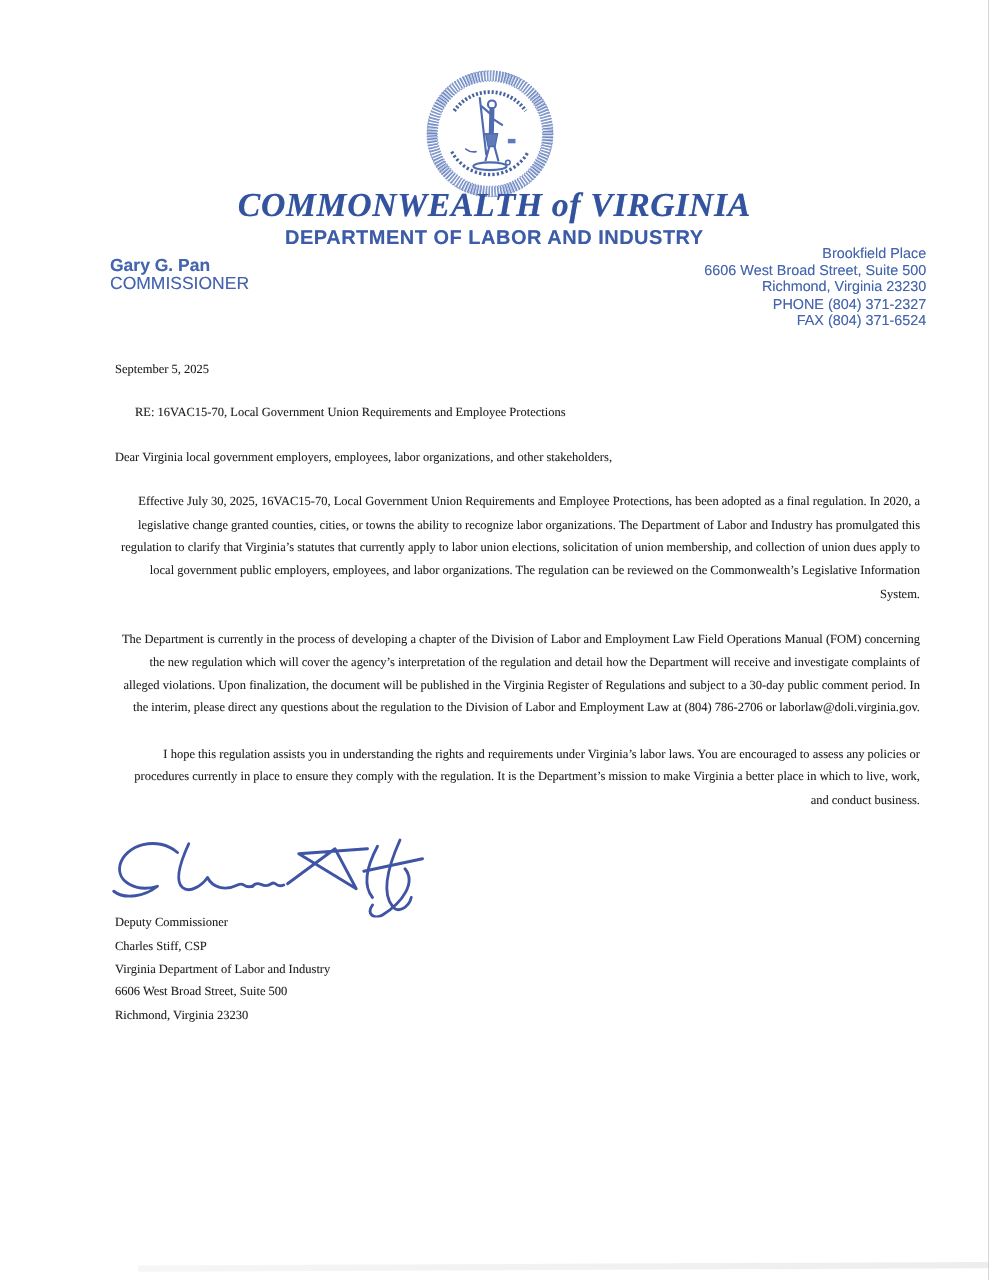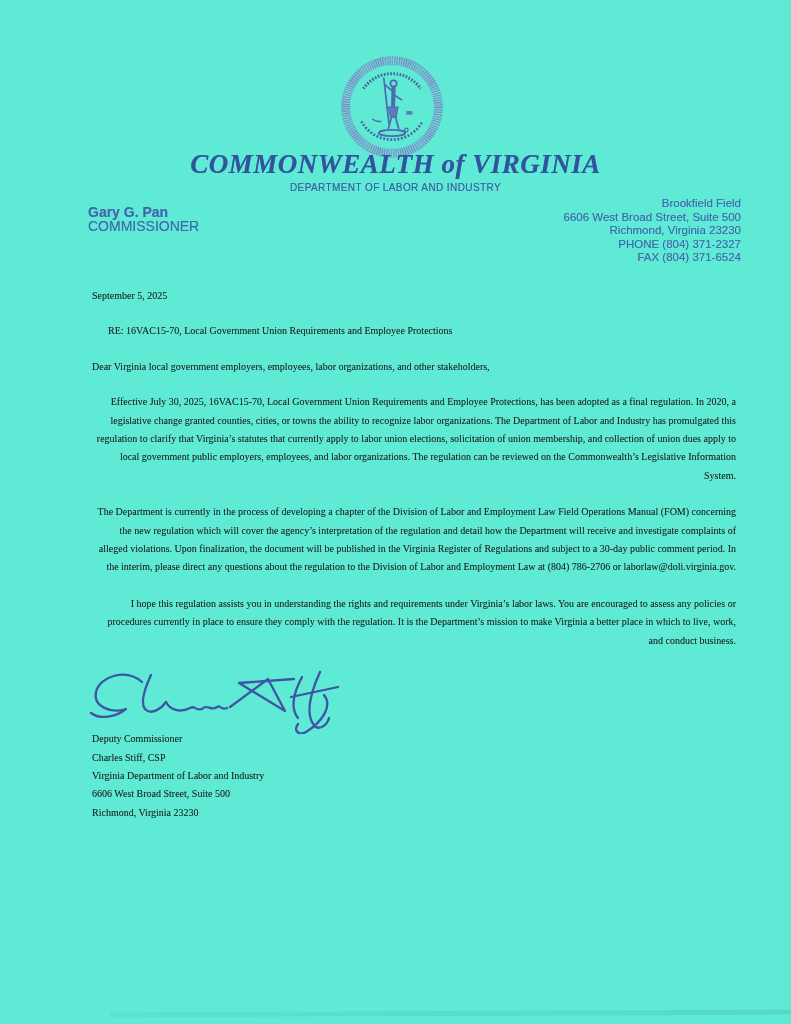--- a/index.html
+++ b/index.html
@@ -1,33 +1,33 @@
 <!DOCTYPE html>
 <html><head>
 <meta charset="utf-8">
 <style>
   html,body{margin:0;padding:0;background:#9a9a9a;}
   .page{
-    position:relative;width:791px;height:1024px;background:#5eead4;
+    position:relative;width:791px;height:1024px;background:#ffffff;
     margin:0 auto;overflow:hidden;
     font-family:"Liberation Serif",serif;
   }
   
   .letterhead{position:absolute;top:0;left:0;width:100%;height:280px;}
   .seal{position:absolute;left:341px;top:56px;width:102px;height:102px;}
   .org-title{
     position:absolute;top:149px;left:0;width:100%;text-align:center;
     font-family:"Liberation Serif",serif;font-style:italic;font-weight:bold;
     font-size:27px;letter-spacing:.5px;color:#33539f;
     text-shadow:0 0 .6px rgba(51,83,159,.55);
   }
   .org-subtitle{
     position:absolute;top:182px;left:0;width:100%;text-align:center;
-    font-family:"Liberation Sans",sans-serif;font-weight:normal;
-    font-size:10px;letter-spacing:.4px;color:#3d5ca8;
+    font-family:"Liberation Sans",sans-serif;font-weight:bold;
+    font-size:16px;letter-spacing:.4px;color:#3d5ca8;
     text-shadow:0 0 .5px rgba(61,92,168,.5);
   }
   .official{
     position:absolute;left:88px;top:205px;
     font-family:"Liberation Sans",sans-serif;font-size:14px;line-height:14px;
     color:#4465ae;text-shadow:0 0 .5px rgba(68,101,174,.45);
   }
   .official-name{font-weight:bold;}
   .addr{
     position:absolute;right:50px;top:197px;text-align:right;
@@ -89,21 +89,21 @@
 
     <div class="org-title">COMMONWEALTH of VIRGINIA</div>
     <div class="org-subtitle">DEPARTMENT OF LABOR AND INDUSTRY</div>
 
     <div class="official">
       <div class="official-name">Gary G. Pan</div>
       <div class="official-title">COMMISSIONER</div>
     </div>
 
     <div class="addr">
-      <div>Brookfield Field</div>
+      <div>Brookfield Place</div>
       <div>6606 West Broad Street, Suite 500</div>
       <div>Richmond, Virginia 23230</div>
       <div>PHONE (804) 371-2327</div>
       <div>FAX (804) 371-6524</div>
     </div>
   </header>
 
   <main class="letter">
     <div class="date">September 5, 2025</div>
     <div class="re-line">RE: 16VAC15-70, Local Government Union Requirements and Employee Protections</div>

